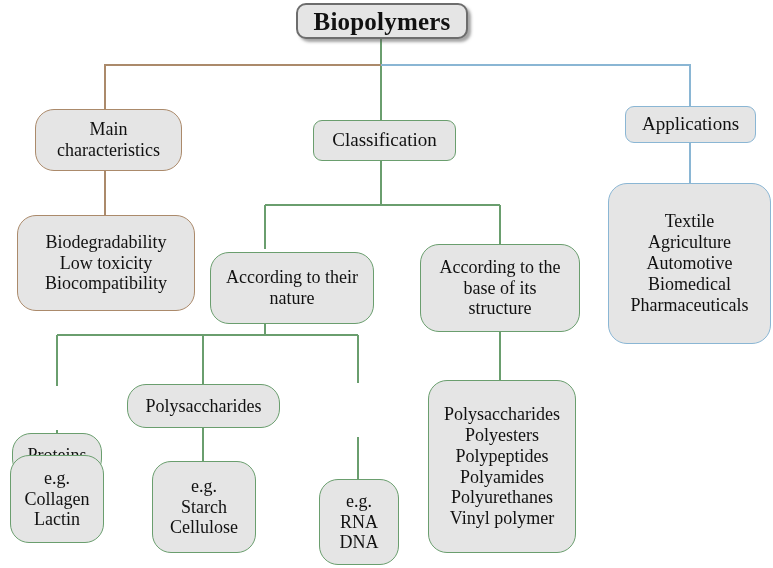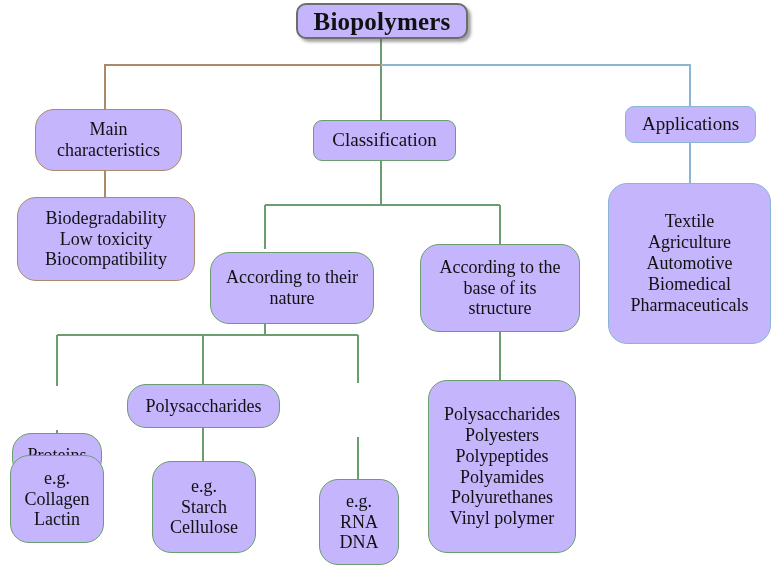--- a/index.html
+++ b/index.html
@@ -25,21 +25,21 @@
     height: 568px;
     pointer-events: none;
   }
   .node {
     position: absolute;
     box-sizing: border-box;
     display: flex;
     align-items: center;
     justify-content: flex-start;
     text-align: center;
-    background: #c4b5fd;
+    background: #e5e5e5;
     border-style: solid;
     border-width: 1.6px;
     border-radius: 9px;
     line-height: 1.16;
     white-space: pre-line;
     z-index: 2;
   }
   .node .lbl {
     display: block;
     width: 100%;
@@ -104,21 +104,21 @@
 
   <div class="node root" style="left:296px; top:3px; width:172px; height:36px;">
     <span class="lbl">Biopolymers</span>
   </div>
 
   <div class="node brown f18" style="left:35px; top:109px; width:147px; height:62px;">
     <span class="lbl">Main
 characteristics</span>
   </div>
 
-  <div class="node brown f18" style="left:17px; top:197px; width:178px; height:84px;">
+  <div class="node brown f18" style="left:17px; top:215px; width:178px; height:96px;">
     <span class="lbl">Biodegradability
 Low toxicity
 Biocompatibility</span>
   </div>
 
   <div class="node green f19" style="left:313px; top:120px; width:143px; height:41px;">
     <span class="lbl">Classification</span>
   </div>
 
   <div class="node green f18" style="left:210px; top:252px; width:164px; height:72px;">

